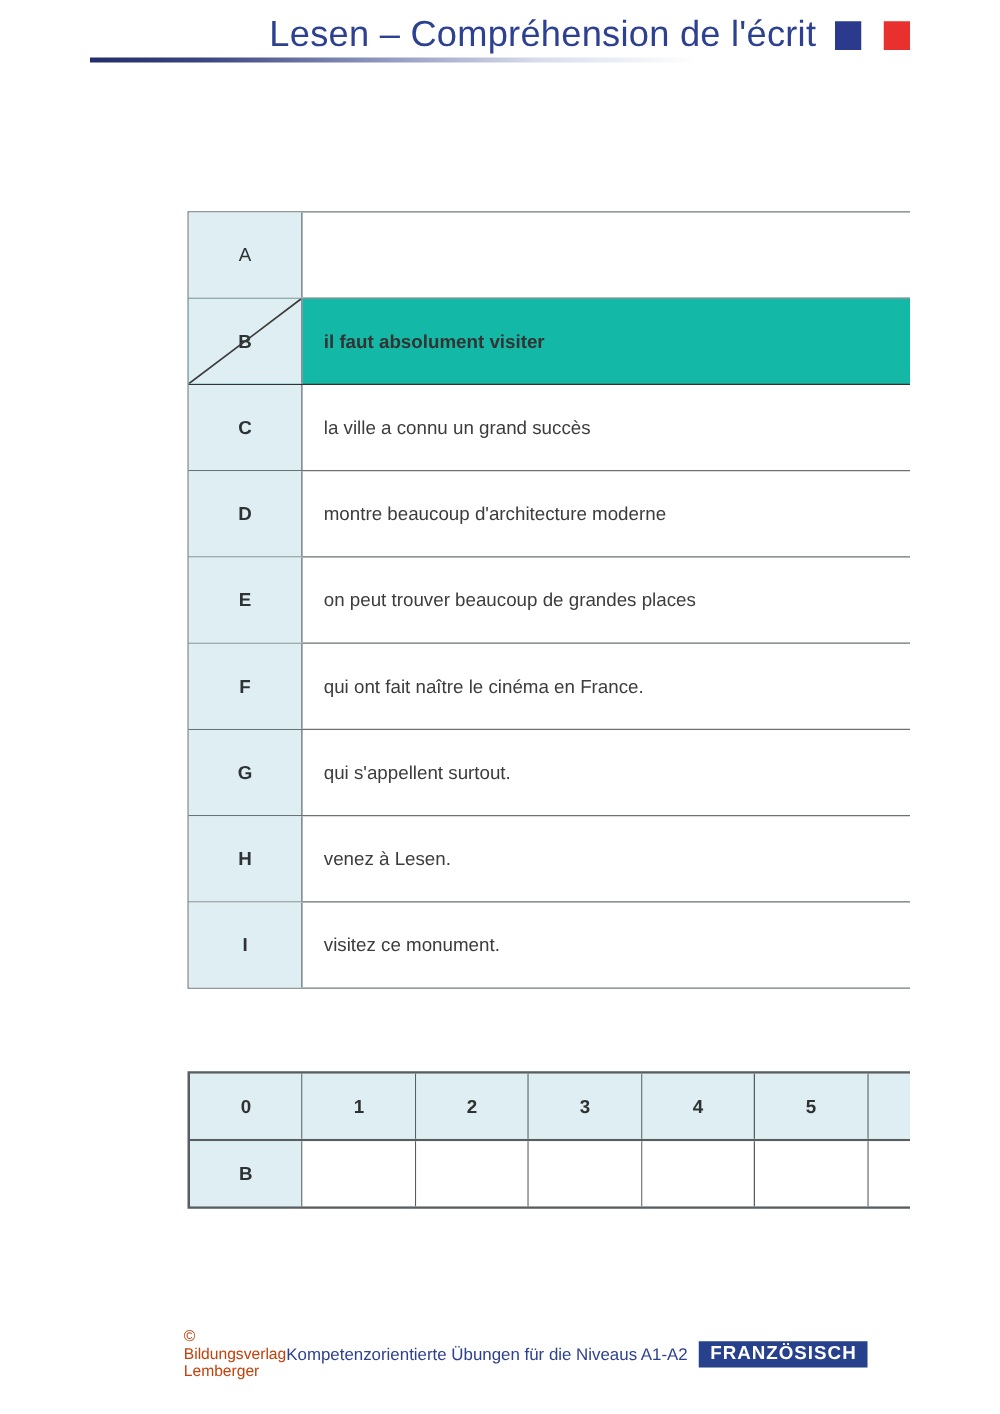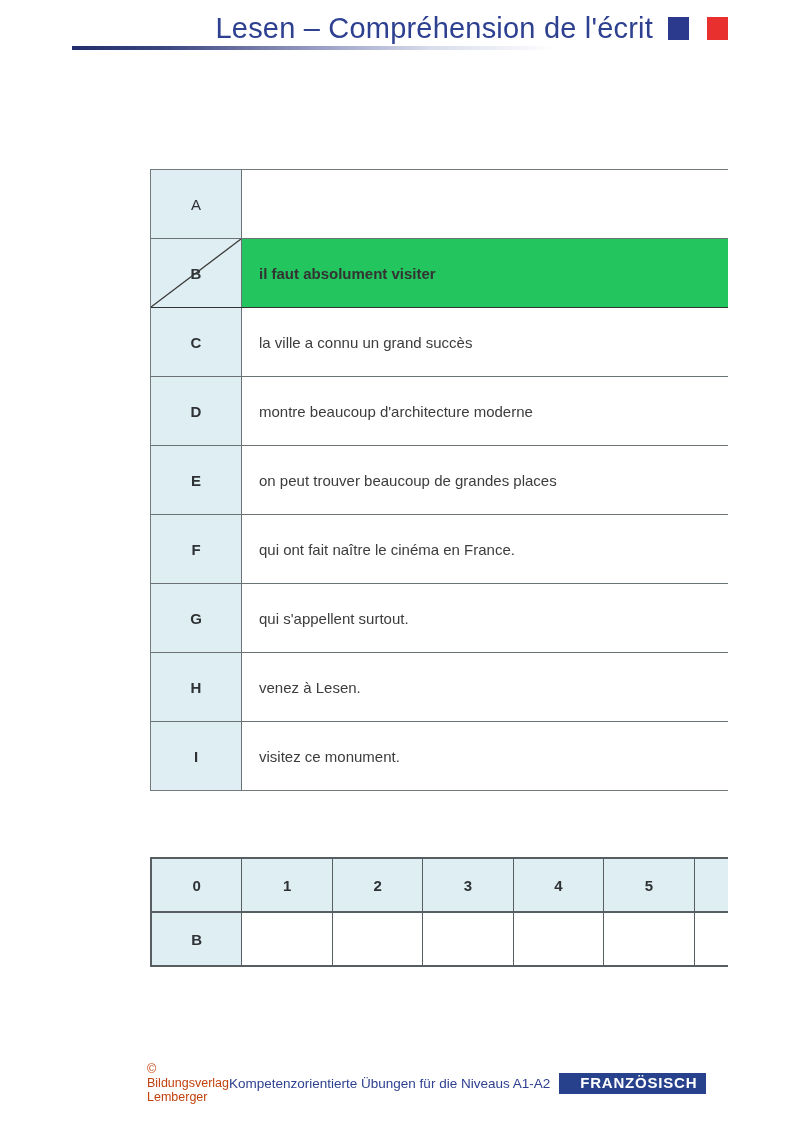--- a/index.html
+++ b/index.html
@@ -40,21 +40,21 @@
     width:90px; flex:0 0 90px; background:#dfeef2;
     border-right:1px solid #6a7276;
     display:flex; align-items:center; justify-content:center;
     font-size:15px; font-weight:700; color:#2e3234; position:relative;
   }
   .m-text {
     flex:1; display:flex; align-items:center; padding-left:17px;
     font-size:15px; color:#3c3c3c;
   }
   .m-row.row-a .m-letter { font-weight:400; }
-  .m-row.row-b { background:#22c55e; border-bottom:1px solid #2f3335; }
+  .m-row.row-b { background:#14b8a6; border-bottom:1px solid #2f3335; }
   .m-row.row-b .m-text { font-weight:700; color:#333333; }
   .strike-svg { position:absolute; left:0; top:0; width:100%; height:100%; }
 
   
   .answer-table {
     position:absolute; left:78px; top:857px; width:637px;
     border:2px solid #565e62; background:#ffffff; box-sizing:border-box;
   }
   .a-row { display:grid; grid-template-columns:repeat(7, 1fr); height:52px; }
   .a-row.a-head { border-bottom:2px solid #565e62; }
@@ -70,21 +70,21 @@
   
   .footer {
     position:absolute; left:75px; right:24px; top:1070px; height:26px;
     display:flex; align-items:center;
   }
   .footer-copyright { font-size:12.5px; color:#c2410c; }
   .footer-spacer { flex:1; }
   .footer-series { font-size:13.5px; color:#2e4191; margin-right:9px; white-space:nowrap; }
   .footer-badge {
     background:#27418c; color:#ffffff; font-weight:700; font-size:15px;
-    letter-spacing:0.8px; padding:2px 9px 3px 21px; line-height:16px;
+    letter-spacing:0.8px; padding:2px 9px 3px 9px; line-height:16px;
   }
   .footer-page { font-size:16px; font-weight:700; color:#0369a1; margin-left:36px; }
 </style>
 </head>
 <body>
 
 <div class="page">
 
   <div class="header-row">
     <span class="page-title">Lesen – Compréhension de l'écrit</span>

